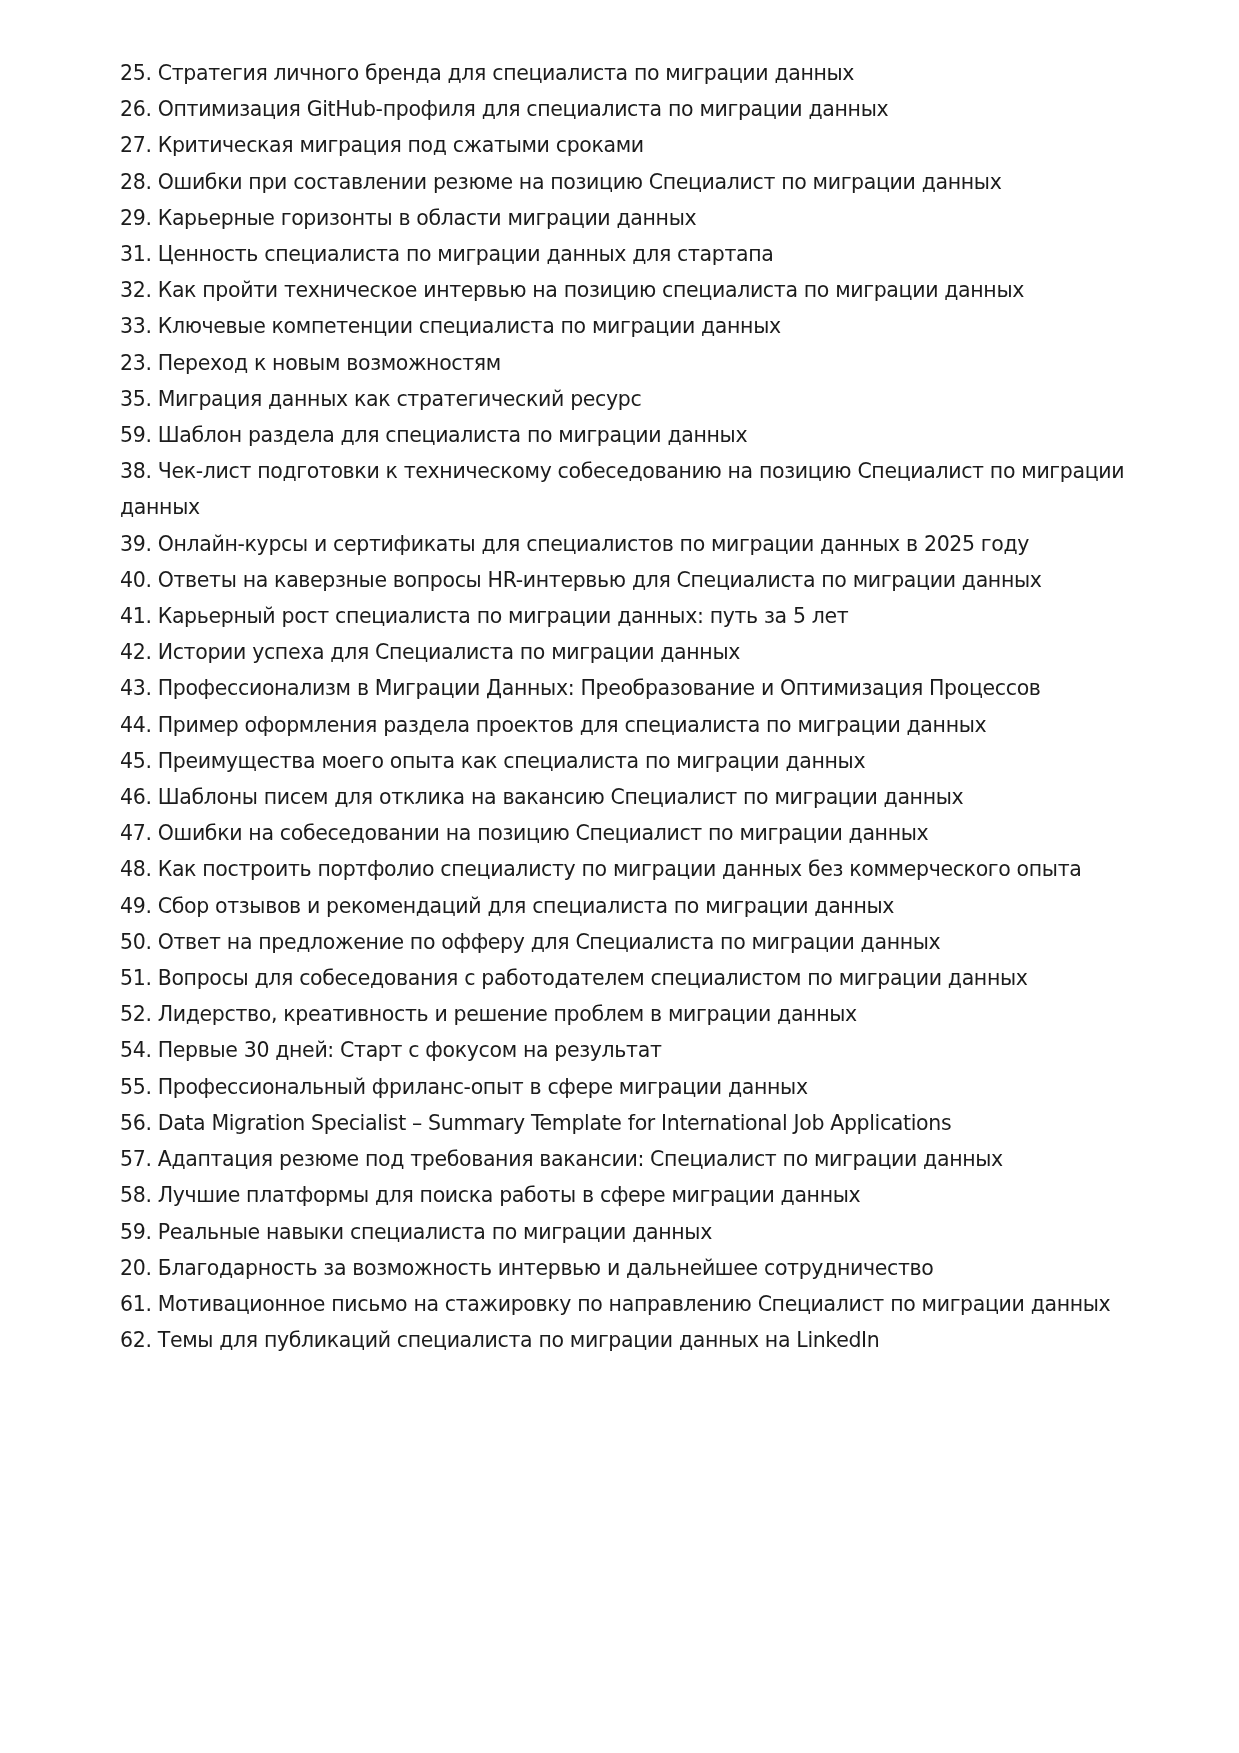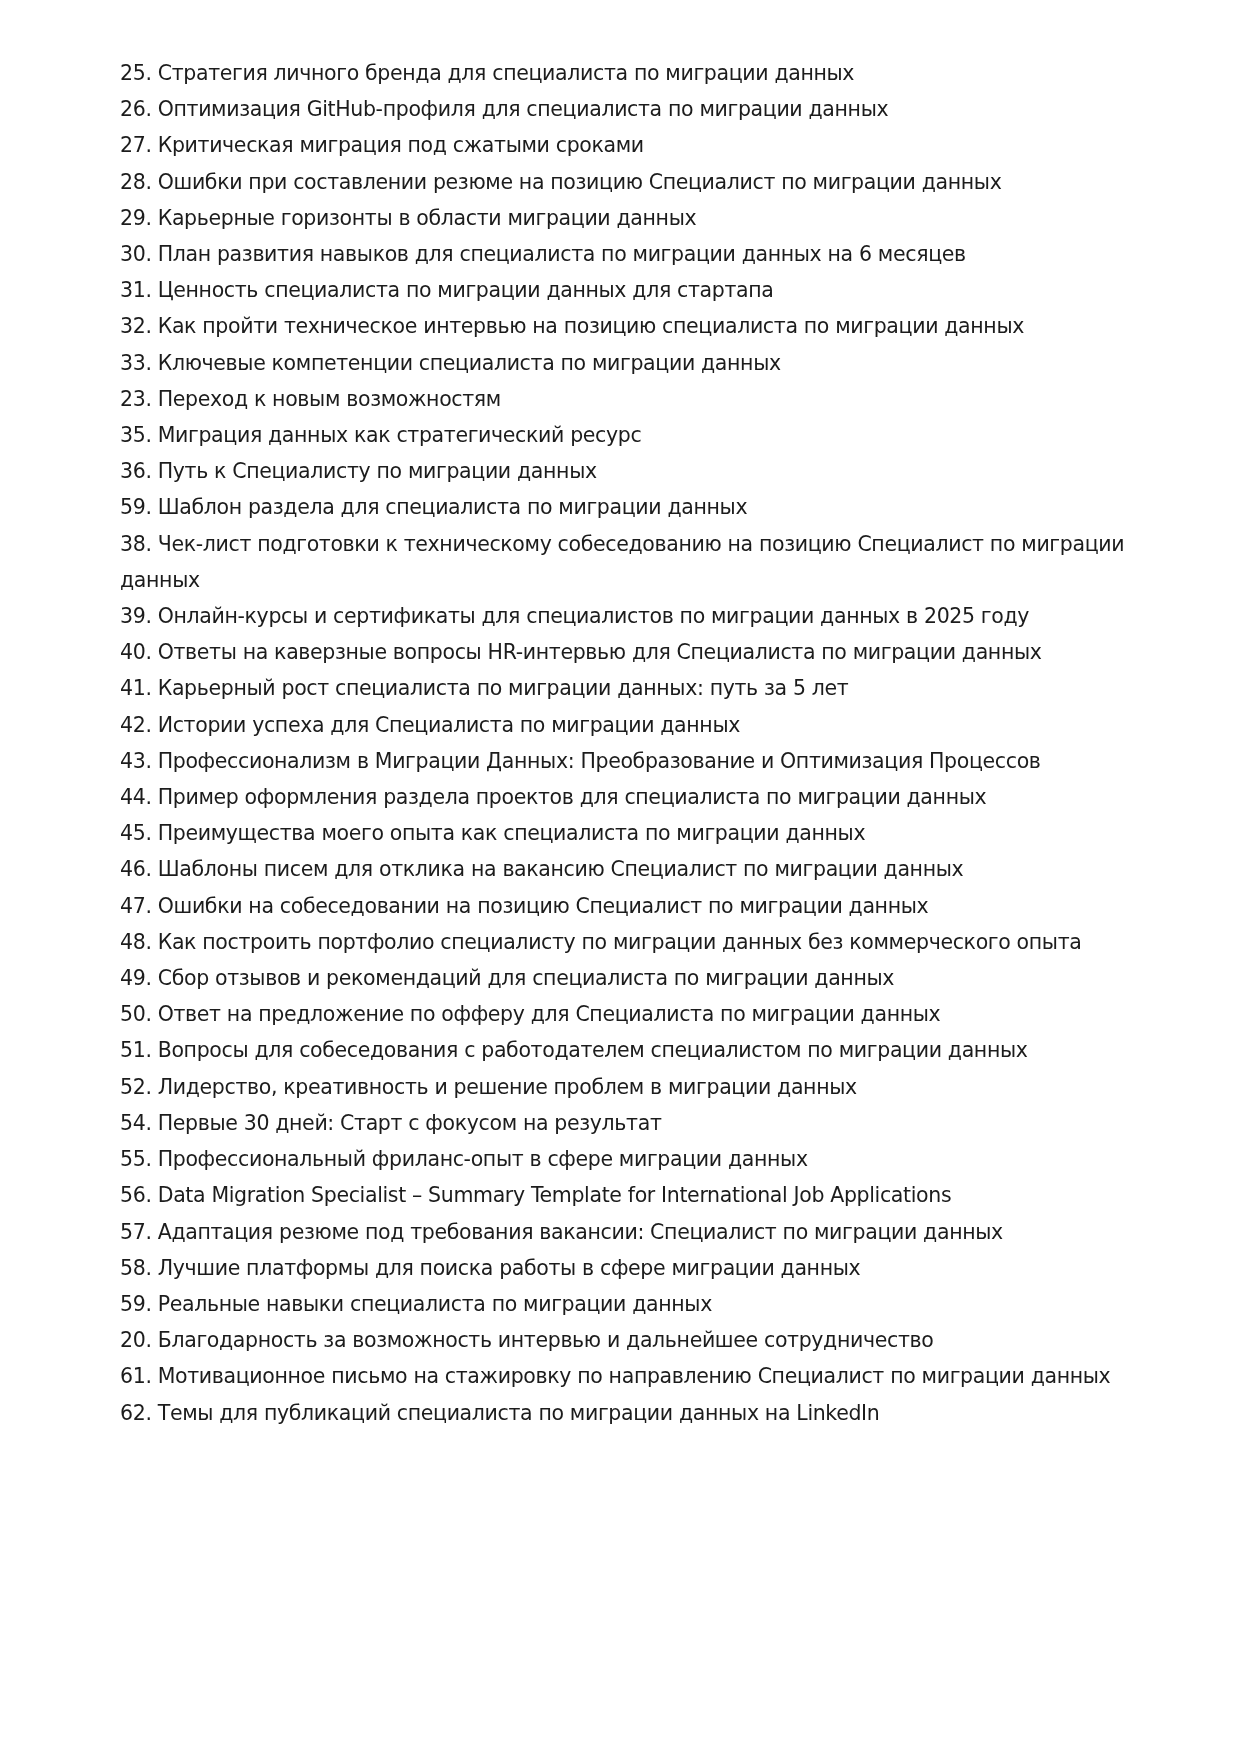--- a/index.html
+++ b/index.html
@@ -40,27 +40,25 @@
 </head>
 <body>
 
 <div class="page">
   <ul class="list" id="topic-list">
       <li class="item"><span class="num">25.</span><span class="txt">Стратегия личного бренда для специалиста по миграции данных</span></li>
       <li class="item"><span class="num">26.</span><span class="txt">Оптимизация GitHub-профиля для специалиста по миграции данных</span></li>
       <li class="item"><span class="num">27.</span><span class="txt">Критическая миграция под сжатыми сроками</span></li>
       <li class="item"><span class="num">28.</span><span class="txt">Ошибки при составлении резюме на позицию Специалист по миграции данных</span></li>
       <li class="item"><span class="num">29.</span><span class="txt">Карьерные горизонты в области миграции данных</span></li>
-      <li class="item"><span class="num">30.</span><span class="txt">План развития навыков для специалиста по миграции данных на 6 месяцев</span></li>
       <li class="item"><span class="num">31.</span><span class="txt">Ценность специалиста по миграции данных для стартапа</span></li>
       <li class="item"><span class="num">32.</span><span class="txt">Как пройти техническое интервью на позицию специалиста по миграции данных</span></li>
       <li class="item"><span class="num">33.</span><span class="txt">Ключевые компетенции специалиста по миграции данных</span></li>
       <li class="item"><span class="num">23.</span><span class="txt">Переход к новым возможностям</span></li>
       <li class="item"><span class="num">35.</span><span class="txt">Миграция данных как стратегический ресурс</span></li>
-      <li class="item"><span class="num">36.</span><span class="txt">Путь к Специалисту по миграции данных</span></li>
       <li class="item"><span class="num">59.</span><span class="txt">Шаблон раздела для специалиста по миграции данных</span></li>
       <li class="item"><span class="num">38.</span><span class="txt">Чек-лист подготовки к техническому собеседованию на позицию Специалист по миграции данных</span></li>
       <li class="item"><span class="num">39.</span><span class="txt">Онлайн-курсы и сертификаты для специалистов по миграции данных в 2025 году</span></li>
       <li class="item"><span class="num">40.</span><span class="txt">Ответы на каверзные вопросы HR-интервью для Специалиста по миграции данных</span></li>
       <li class="item"><span class="num">41.</span><span class="txt">Карьерный рост специалиста по миграции данных: путь за 5 лет</span></li>
       <li class="item"><span class="num">42.</span><span class="txt">Истории успеха для Специалиста по миграции данных</span></li>
       <li class="item"><span class="num">43.</span><span class="txt">Профессионализм в Миграции Данных: Преобразование и Оптимизация Процессов</span></li>
       <li class="item"><span class="num">44.</span><span class="txt">Пример оформления раздела проектов для специалиста по миграции данных</span></li>
       <li class="item"><span class="num">45.</span><span class="txt">Преимущества моего опыта как специалиста по миграции данных</span></li>
       <li class="item"><span class="num">46.</span><span class="txt">Шаблоны писем для отклика на вакансию Специалист по миграции данных</span></li>

